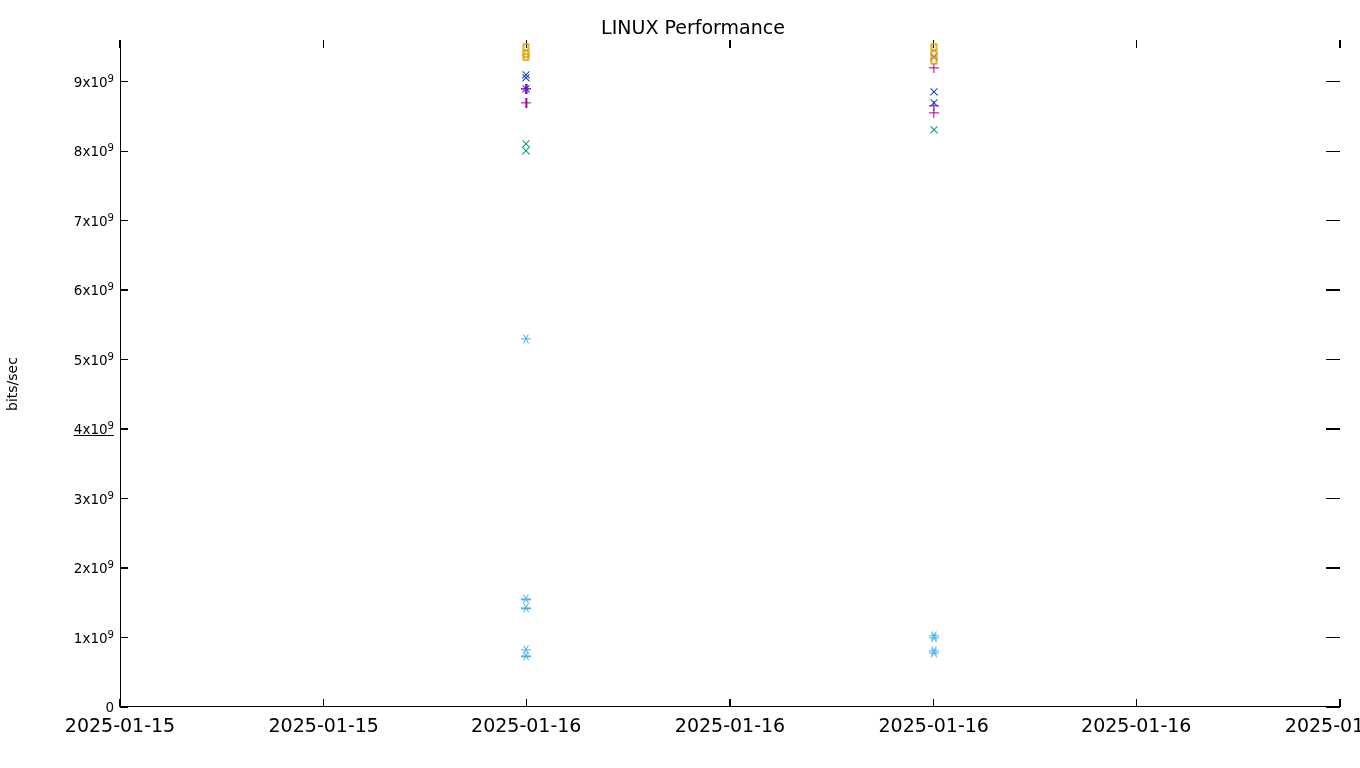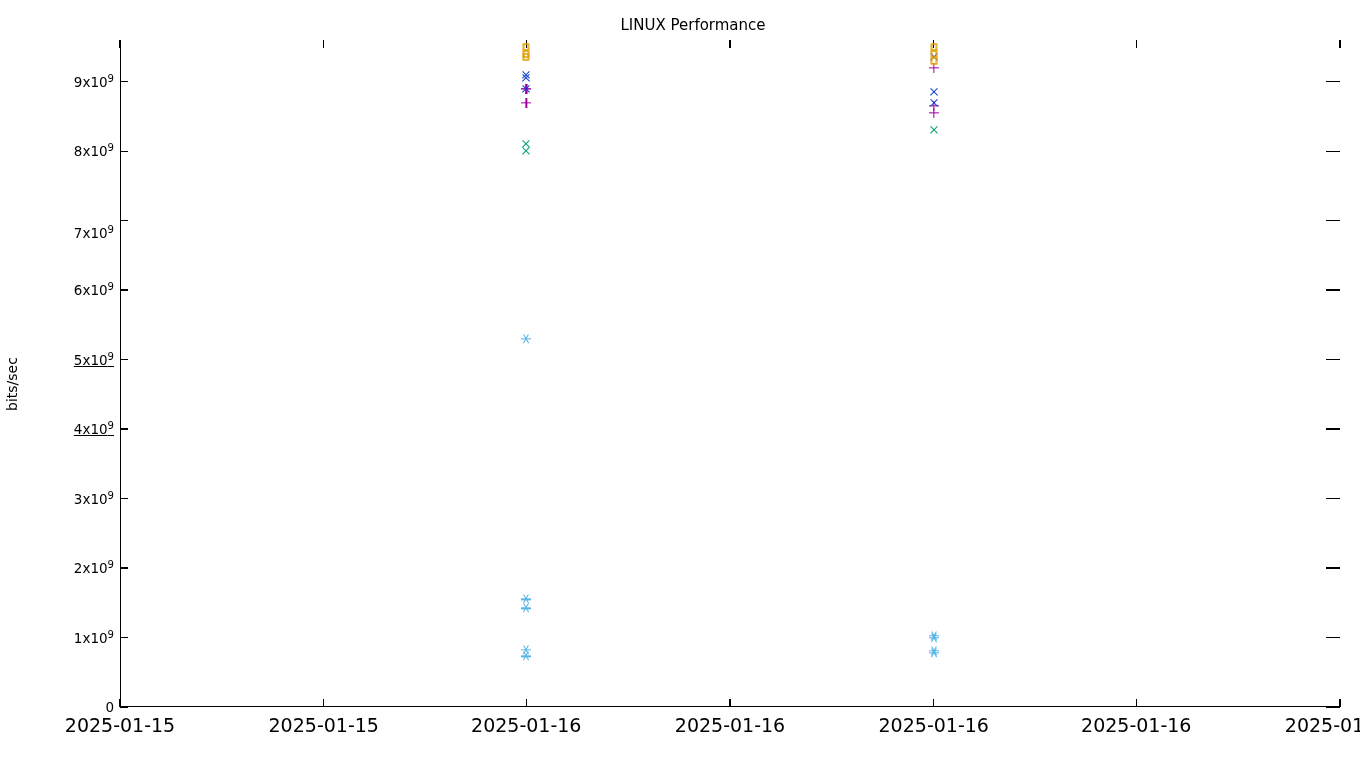--- a/index.html
+++ b/index.html
@@ -14,21 +14,21 @@
   .chart {
     position: absolute;
     inset: 0;
   }
   .title {
     position: absolute;
     top: 16px;
     left: 0;
     right: 0;
     text-align: center;
-    font-size: 15px;
+    font-size: 19px;
     padding-left: 26px;
   }
   .ylabel {
     position: absolute;
     left: 12px;
     top: 50%;
     transform: translate(-50%, -50%) rotate(-90deg);
     transform-origin: center;
     font-size: 14px;
     white-space: nowrap;
@@ -145,23 +145,23 @@
 <div class="chart">
   <div class="title">LINUX Performance</div>
   <div class="ylabel">bits/sec</div>
 
   <div id="yticklabels">
       <div class="y-tick-label" style="right: 1246px; top: 707px;">0</div>
       <div class="y-tick-label" style="right: 1246px; top: 637.521px;">1x10<sup>9</sup></div>
       <div class="y-tick-label" style="right: 1246px; top: 568.042px;">2x10<sup>9</sup></div>
       <div class="y-tick-label" style="right: 1246px; top: 498.562px;">3x10<sup>9</sup></div>
       <div class="y-tick-label" style="right: 1246px; top: 429.083px; text-decoration: underline;">4x10<sup>9</sup></div>
-      <div class="y-tick-label" style="right: 1246px; top: 359.604px; text-decoration: underline;">5x10<sup>9</sup></div>
+      <div class="y-tick-label" style="right: 1246px; top: 359.604px;">5x10<sup>9</sup></div>
       <div class="y-tick-label" style="right: 1246px; top: 290.125px;">6x10<sup>9</sup></div>
-      <div class="y-tick-label" style="right: 1246px; top: 220.646px; margin-top: 12px;">7x10<sup>9</sup></div>
+      <div class="y-tick-label" style="right: 1246px; top: 220.646px;">7x10<sup>9</sup></div>
       <div class="y-tick-label" style="right: 1246px; top: 151.167px;">8x10<sup>9</sup></div>
       <div class="y-tick-label" style="right: 1246px; top: 81.6875px;">9x10<sup>9</sup></div>
     </div>
   <div id="xticklabels">
       <div class="x-tick-label" style="left: 120px; top: 714px;">2025-01-15</div>
       <div class="x-tick-label" style="left: 323.74px; top: 714px;">2025-01-15</div>
       <div class="x-tick-label" style="left: 526.26px; top: 714px;">2025-01-16</div>
       <div class="x-tick-label" style="left: 730px; top: 714px;">2025-01-16</div>
       <div class="x-tick-label" style="left: 933.74px; top: 714px;">2025-01-16</div>
       <div class="x-tick-label" style="left: 1136.26px; top: 714px;">2025-01-16</div>

